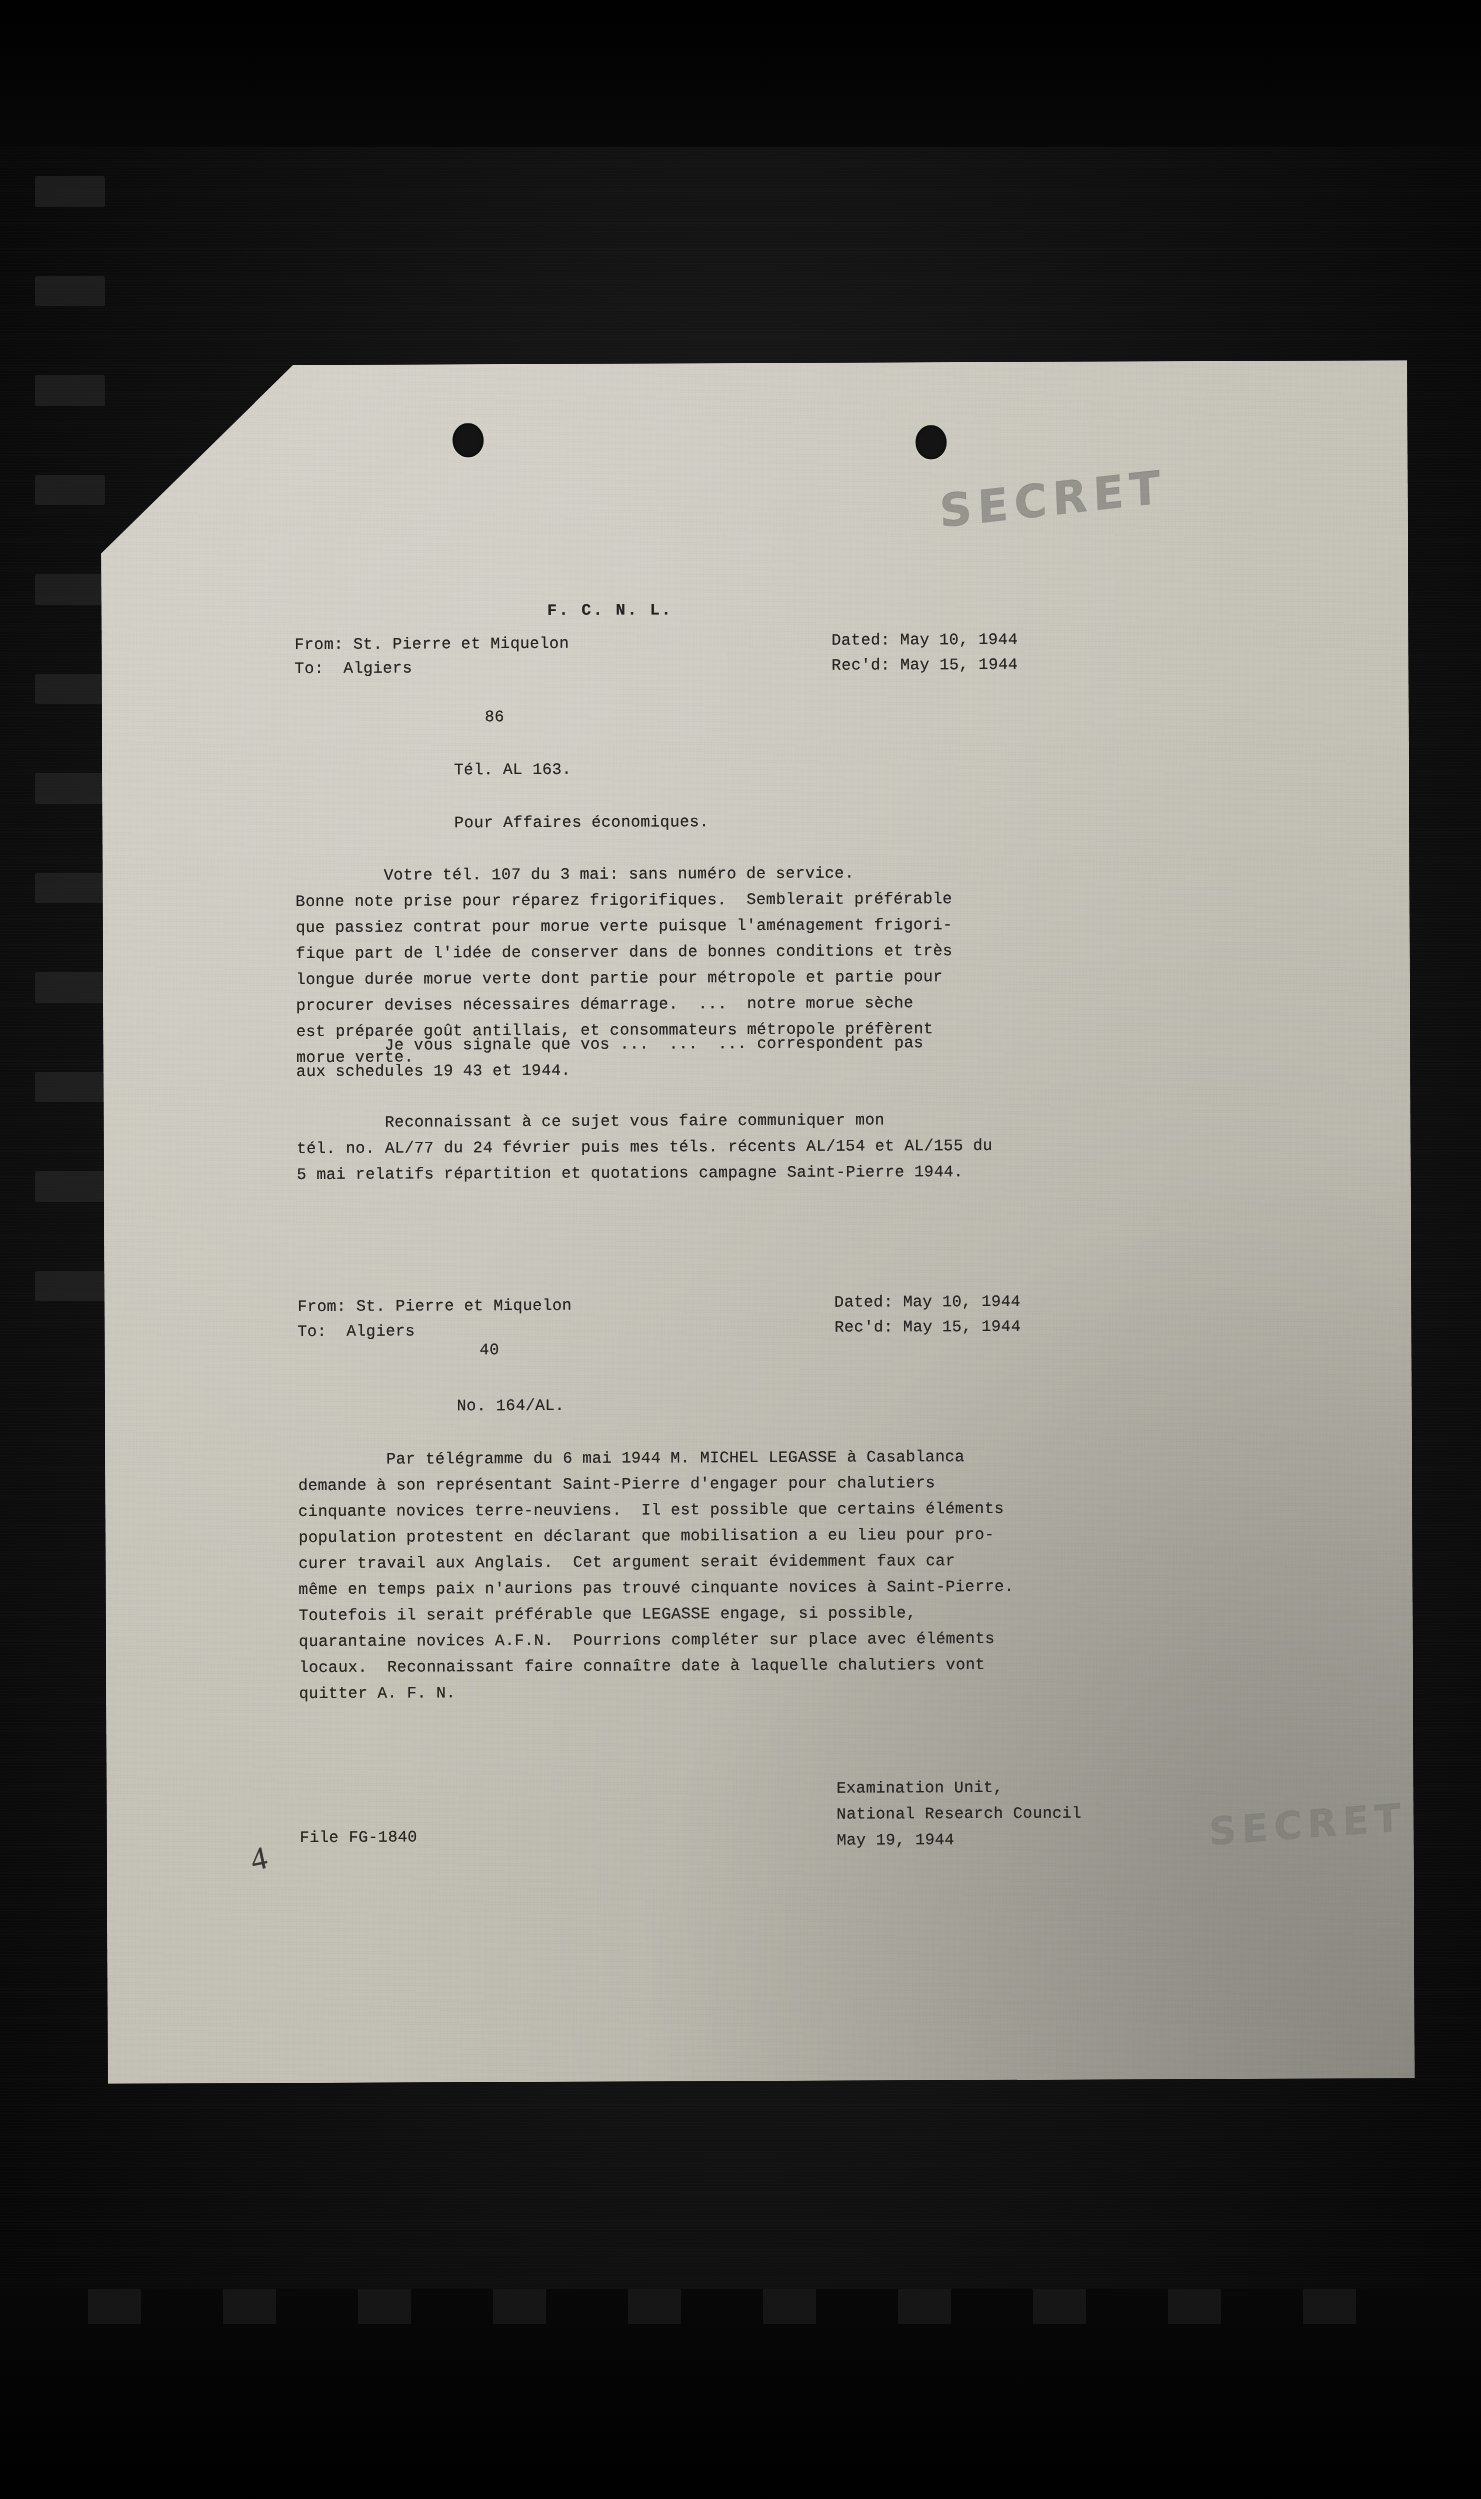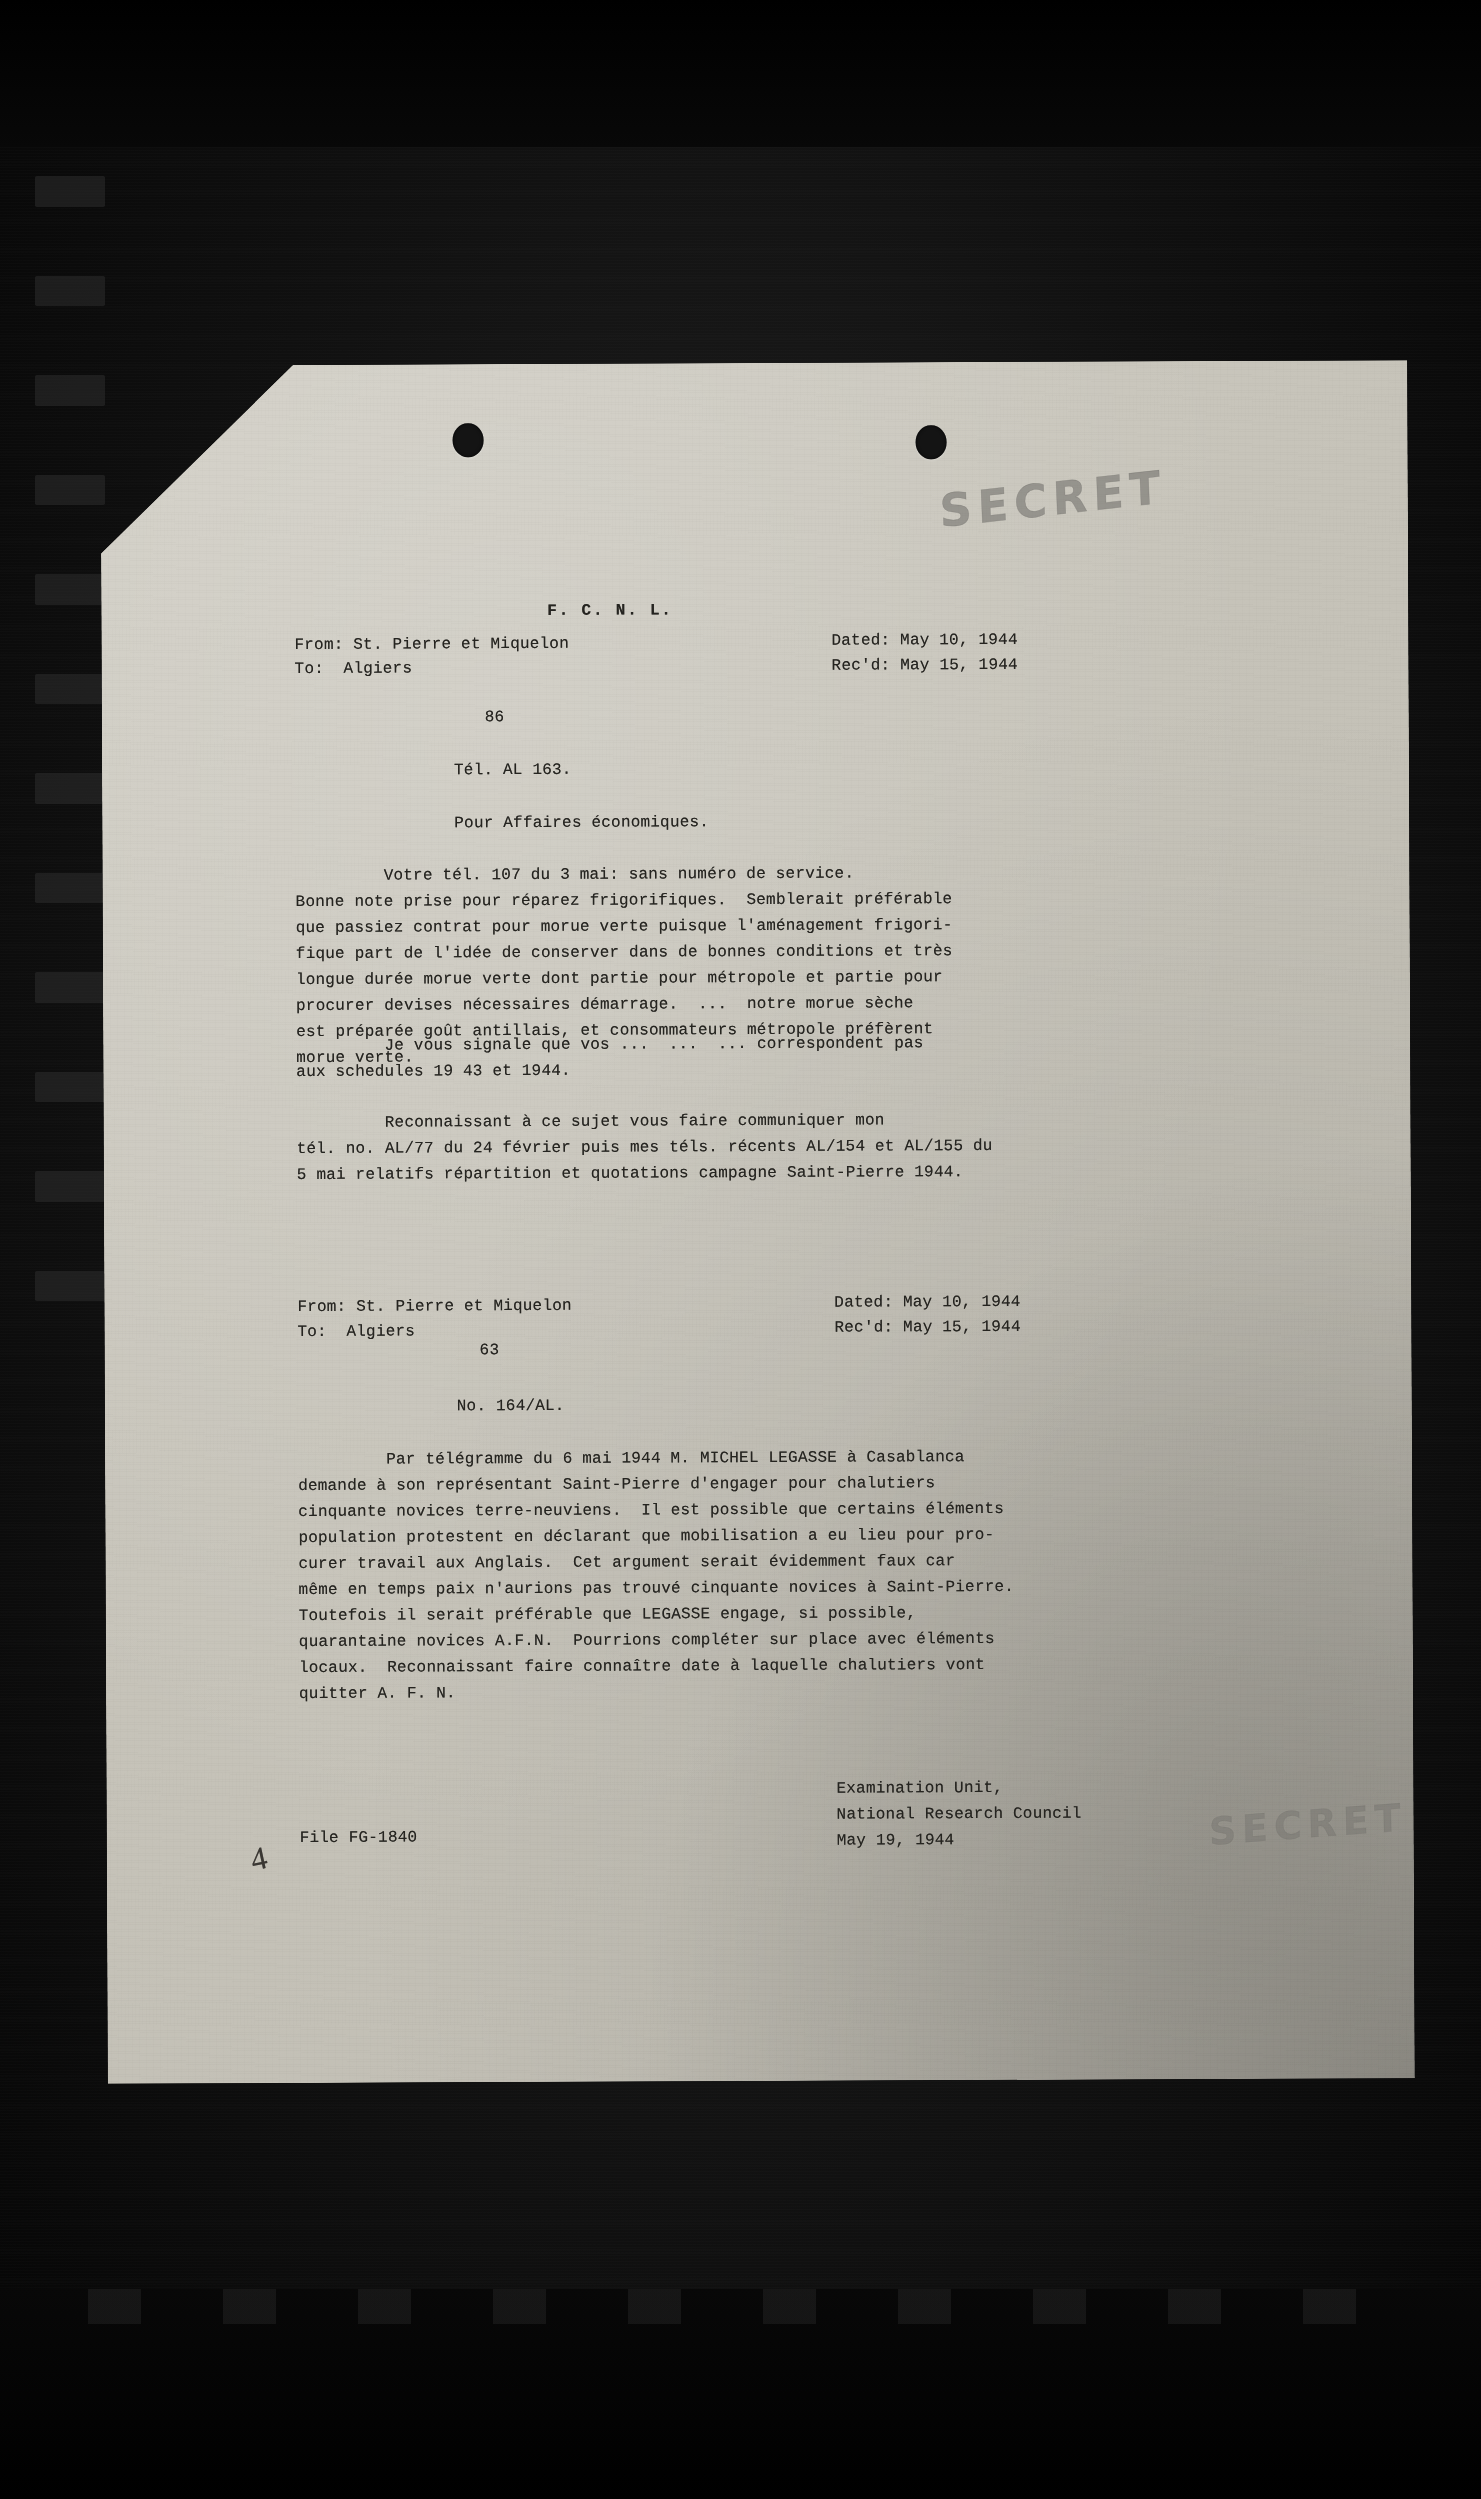--- a/index.html
+++ b/index.html
@@ -257,21 +257,21 @@
       <span class="tx">         Reconnaissant à ce sujet vous faire communiquer mon</span>
       <span class="tx">tél. no. AL/77 du 24 février puis mes téls. récents AL/154 et AL/155 du</span>
       <span class="tx">5 mai relatifs répartition et quotations campagne Saint-Pierre 1944.</span>
     </div>
 
     <div class="tx" id="hdr2-from">From: St. Pierre et Miquelon</div>
     <div class="tx" id="hdr2-to">To:  Algiers</div>
     <div class="tx" id="hdr2-dated">Dated: May 10, 1944</div>
     <div class="tx" id="hdr2-recd">Rec'd: May 15, 1944</div>
 
-    <div class="tx" id="num87">63</div>
+    <div class="tx" id="num87">40</div>
     <div class="tx" id="no164">No. 164/AL.</div>
 
     <div class="blk" id="para4">
       <span class="tx">         Par télégramme du 6 mai 1944 M. MICHEL LEGASSE à Casablanca</span>
       <span class="tx">demande à son représentant Saint-Pierre d'engager pour chalutiers</span>
       <span class="tx">cinquante novices terre-neuviens.  Il est possible que certains éléments</span>
       <span class="tx">population protestent en déclarant que mobilisation a eu lieu pour pro-</span>
       <span class="tx">curer travail aux Anglais.  Cet argument serait évidemment faux car</span>
       <span class="tx">même en temps paix n'aurions pas trouvé cinquante novices à Saint-Pierre.</span>
       <span class="tx">Toutefois il serait préférable que LEGASSE engage, si possible,</span>

